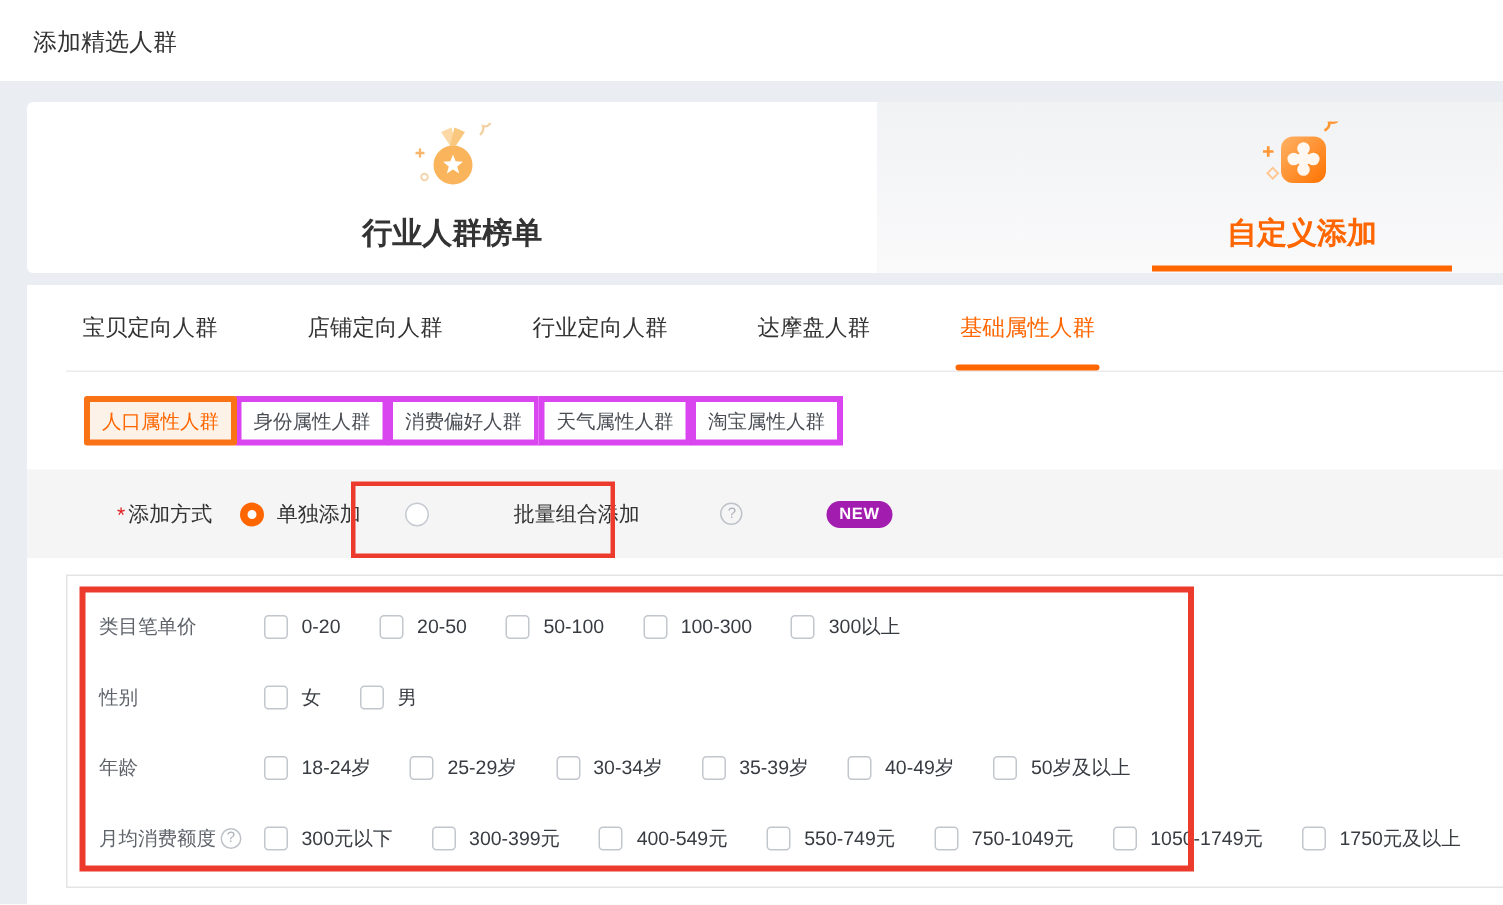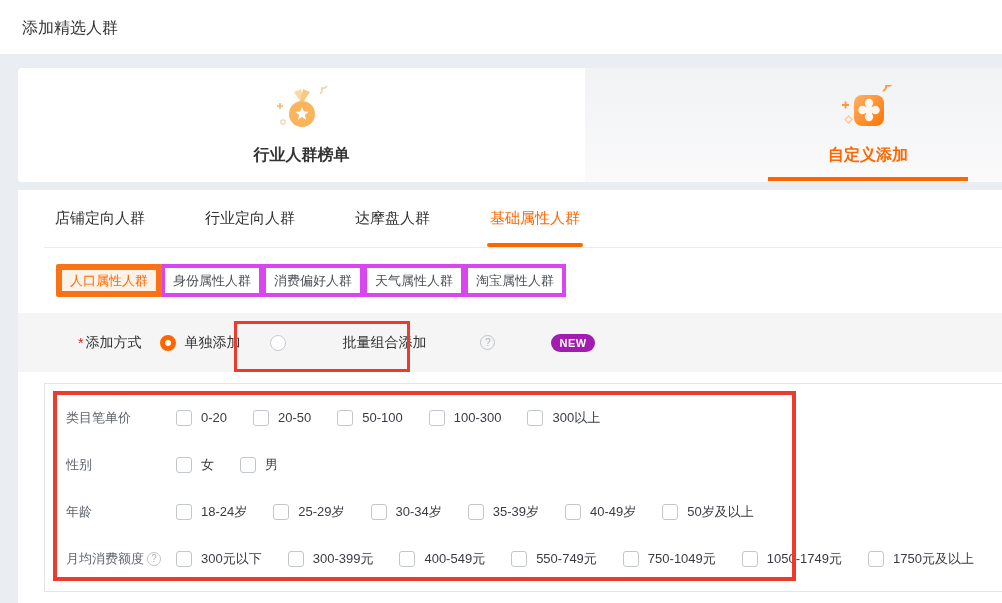--- a/index.html
+++ b/index.html
@@ -8,36 +8,36 @@
 
   
   .header { position:absolute; top:0; left:0; width:100%; height:54px; background:#fff; }
   .page-title { position:absolute; left:22px; top:18px; font-size:16px; color:#333; }
 
   
   .mode-card { position:absolute; left:18px; top:68px; width:1133px; height:114px; display:flex; border-radius:4px 0 0 4px; overflow:hidden; }
   .mode-pane { display:flex; flex-direction:column; align-items:center; justify-content:center; cursor:pointer; position:relative; }
   .mode-left { width:567px; background:#ffffff; }
   .mode-right { flex:1; background:linear-gradient(180deg,#f1f2f4 0%,#fafafb 100%); }
-  .mode-label { margin-top:4px; font-size:16px; font-weight:bold; color:#333; }
+  .mode-label { margin-top:4px; font-size:20px; font-weight:bold; color:#333; }
   .mode-right .mode-label { color:#ff6600; }
   .mode-underline { position:absolute; bottom:1px; left:50%; transform:translateX(-50%); width:200px; height:4px; background:#ff6600; }
 
   
   .main-card { position:absolute; left:18px; top:190px; width:1133px; height:425px; background:#fff; }
   .tabs { display:flex; align-items:center; gap:60px; height:57px; padding-left:37px; font-size:15px; color:#333; }
   .tab { position:relative; height:100%; display:flex; align-items:center; cursor:pointer; }
   .tab.active { color:#ff6600; }
   .tab.active::after { content:""; position:absolute; bottom:0; left:-3px; right:-3px; height:4px; border-radius:2px; background:#ff6600; }
   .tabs-divider { margin-left:26px; border-top:1px solid #ebebed; }
 
   .subtabs { display:flex; margin:16px 0 0 38px; }
   .subtab { height:33px; padding:0 8px; display:flex; align-items:center; font-size:13px; color:#4a4e54; background:#fff; border:4px solid #d946ef; margin-left:-1px; cursor:pointer; white-space:nowrap; }
   .subtab:first-child { margin-left:0; }
-  .subtab.active { position:relative; z-index:1; background:#fdf2e7; border:6px solid #f97316; color:#ff6600; border-radius:2px; }
+  .subtab.active { position:relative; z-index:1; background:#fdf2e7; border:4px solid #f97316; color:#ff6600; border-radius:2px; }
 
   
   .mode-row { margin-top:16px; height:59px; background:#f5f5f6; display:flex; align-items:center; padding-left:60px; font-size:14px; }
   .req { color:#e02020; margin-right:2px; }
   .mode-row-label { color:#333; }
   .radio-opt { display:flex; align-items:center; margin-left:19px; cursor:pointer; }
   .radio-opt.second { margin-left:30px;gap:48px; }
   .radio { width:16px; height:16px; border-radius:50%; background:#fff; margin-right:8px; flex:none; }
   .radio.on { border:5px solid #ff6600; }
   .radio.off { border:1px solid #c6cad1; }
@@ -108,20 +108,23 @@
       </span>
       <div class="mode-label">自定义添加</div>
       <div class="mode-underline"></div>
     </div>
   </div>
 
   <div class="main-card">
 
     <div class="tabs">
       <div class="tab">
+          <span>宝贝定向人群</span>
+        </div>
+      <div class="tab">
           <span>店铺定向人群</span>
         </div>
       <div class="tab">
           <span>行业定向人群</span>
         </div>
       <div class="tab">
           <span>达摩盘人群</span>
         </div>
       <div class="tab active">
           <span>基础属性人群</span>

